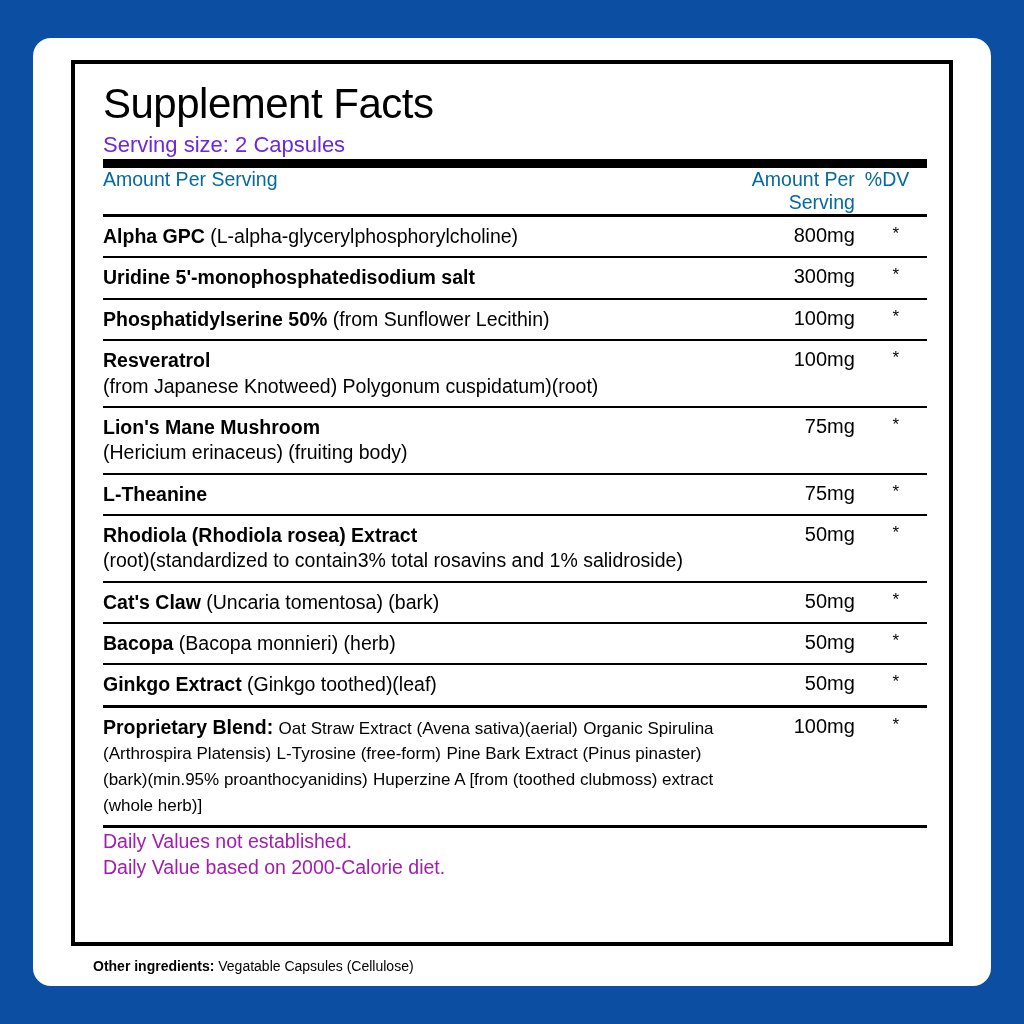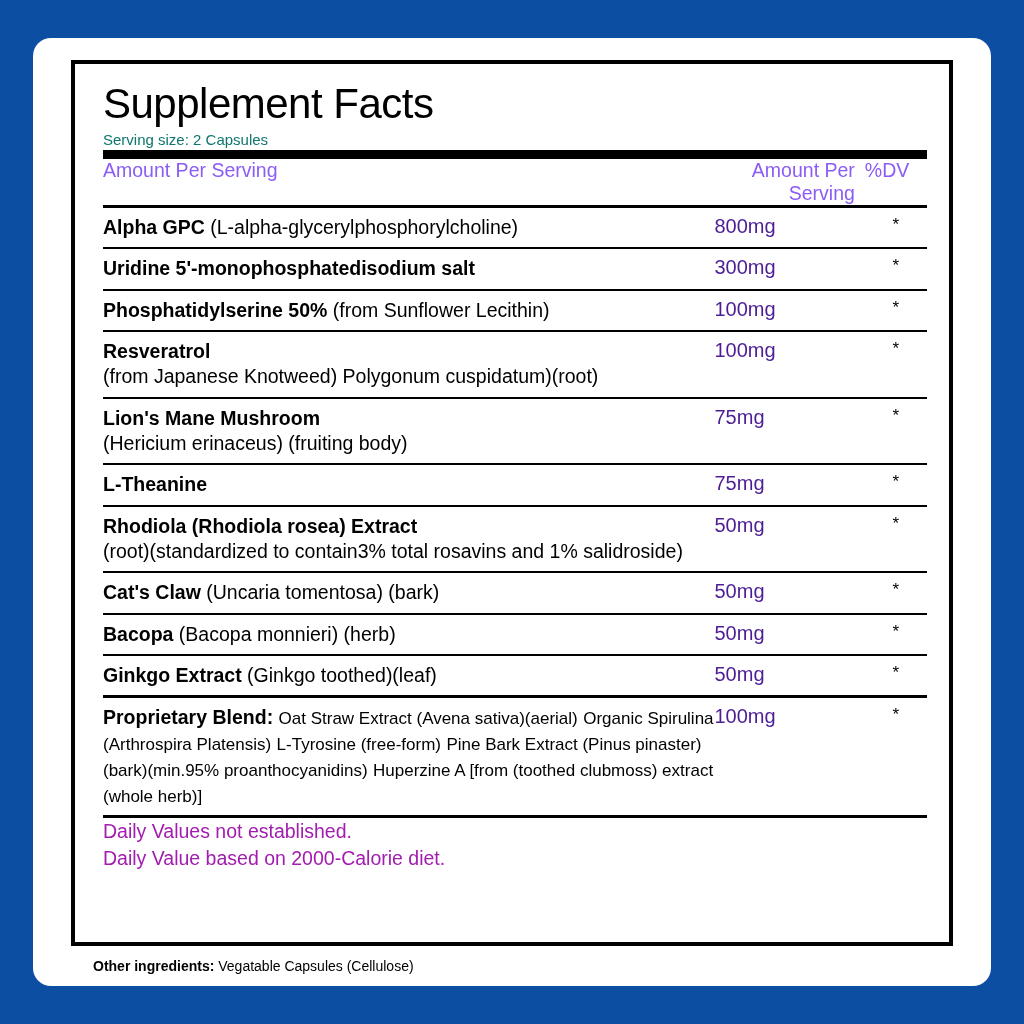--- a/index.html
+++ b/index.html
@@ -48,23 +48,23 @@
   }
   .title {
     font-size: 42px;
     font-weight: 400;
     letter-spacing: -0.5px;
     line-height: 1.05;
     margin: 6px 0 4px 0;
     color: #000;
   }
   .serving-line {
-    font-size: 15px;
+    font-size: 22px;
     line-height: 1.32;
-    color: #0f766e;
+    color: #6d28d9;
   }
   .rule-thick {
     border-top: 9px solid #000;
     margin: 0;
   }
   table.facts {
     width: 100%;
     border-collapse: collapse;
     table-layout: fixed;
   }
@@ -72,35 +72,36 @@
     vertical-align: top;
     padding: 0;
   }
   .col-name { width: 610px; }
   .col-amt  { width: 150px; }
   .col-dv   { width: 62px; }
 
   .hdr-row td {
     font-size: 19.5px;
     padding: 5px 0 5px 0;
-    color: #8b5cf6;
+    color: #0369a1;
   }
   .hdr-amt { text-align: right; padding-right: 10px !important; }
   .hdr-dv  { text-align: left; }
 
   .row-cell-name {
     font-size: 19.5px;
     line-height: 1.3;
     padding: 7px 0 7px 0 !important;
     color: #000;
   }
   .row-cell-amt {
     font-size: 20px;
+    text-align: right;
     padding: 7px 10px 7px 0 !important;
-    color: #4c1d95;
+    color: #000000;
   }
   .row-cell-dv {
     font-size: 17px;
     text-align: center;
     padding: 7px 0 7px 0 !important;
     color: #000;
   }
   .nm-bold { font-weight: bold; }
   .sub { display: block; font-weight: normal; }
   .sep-cell { padding: 0 !important; }

